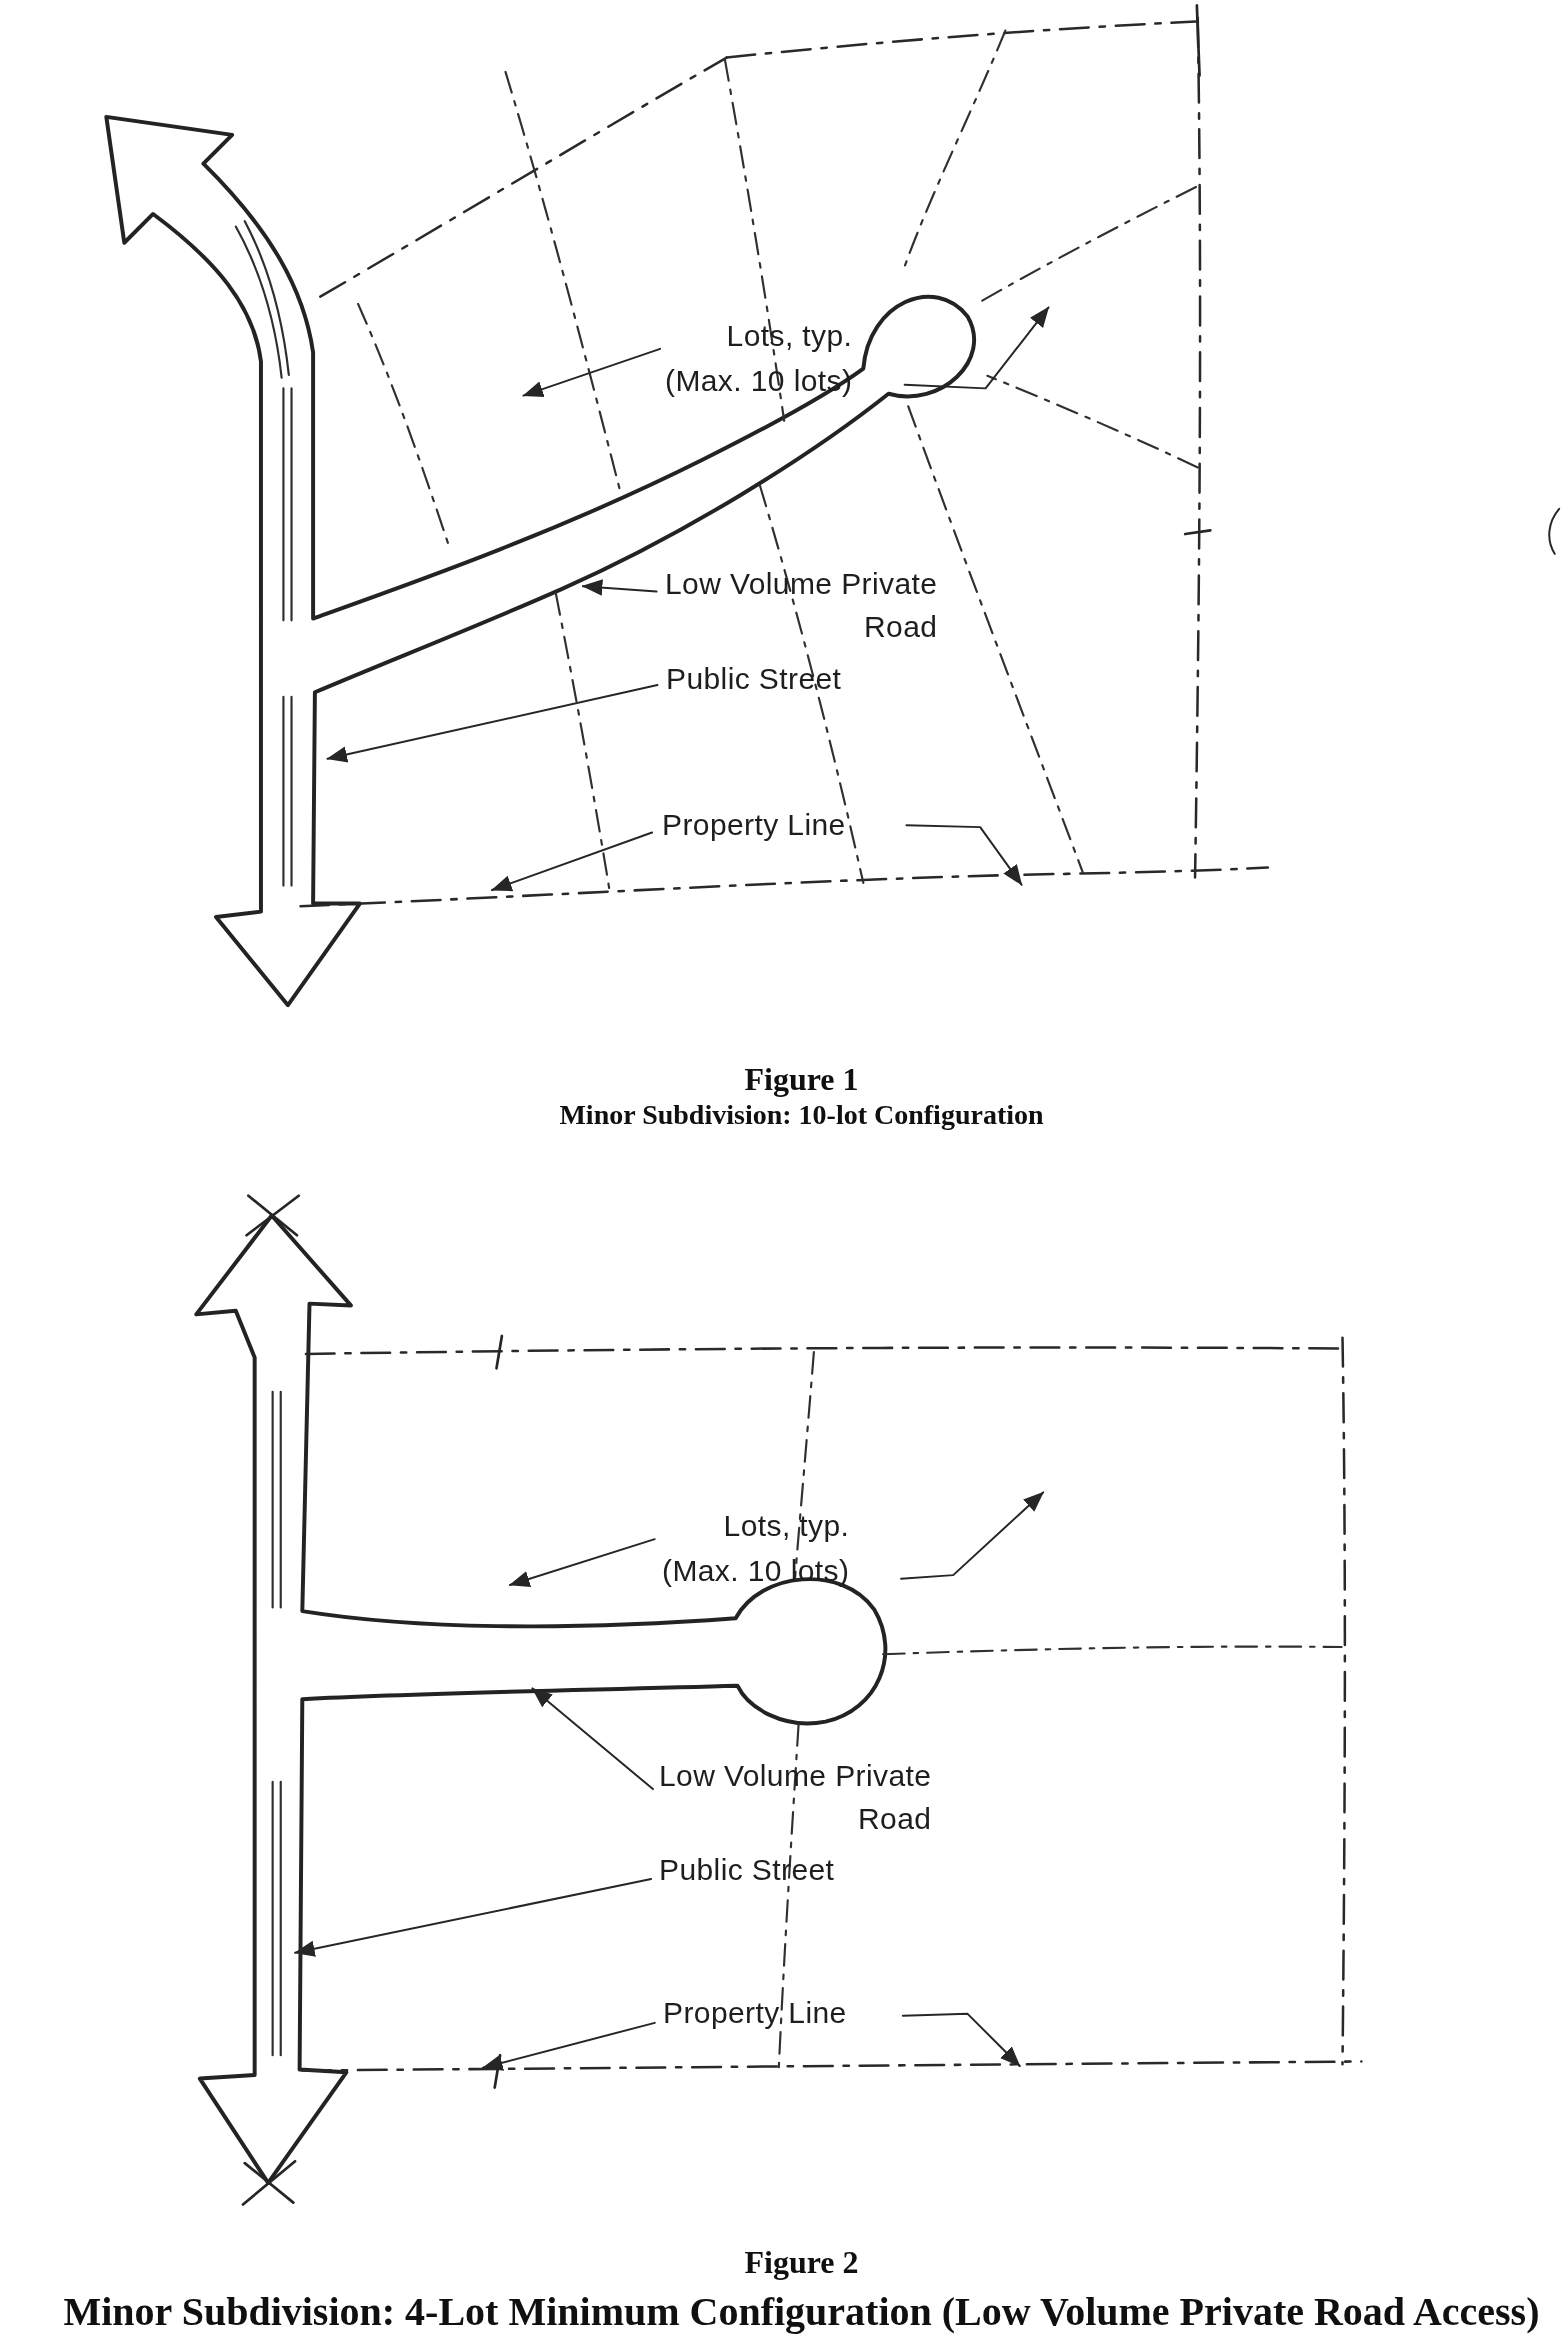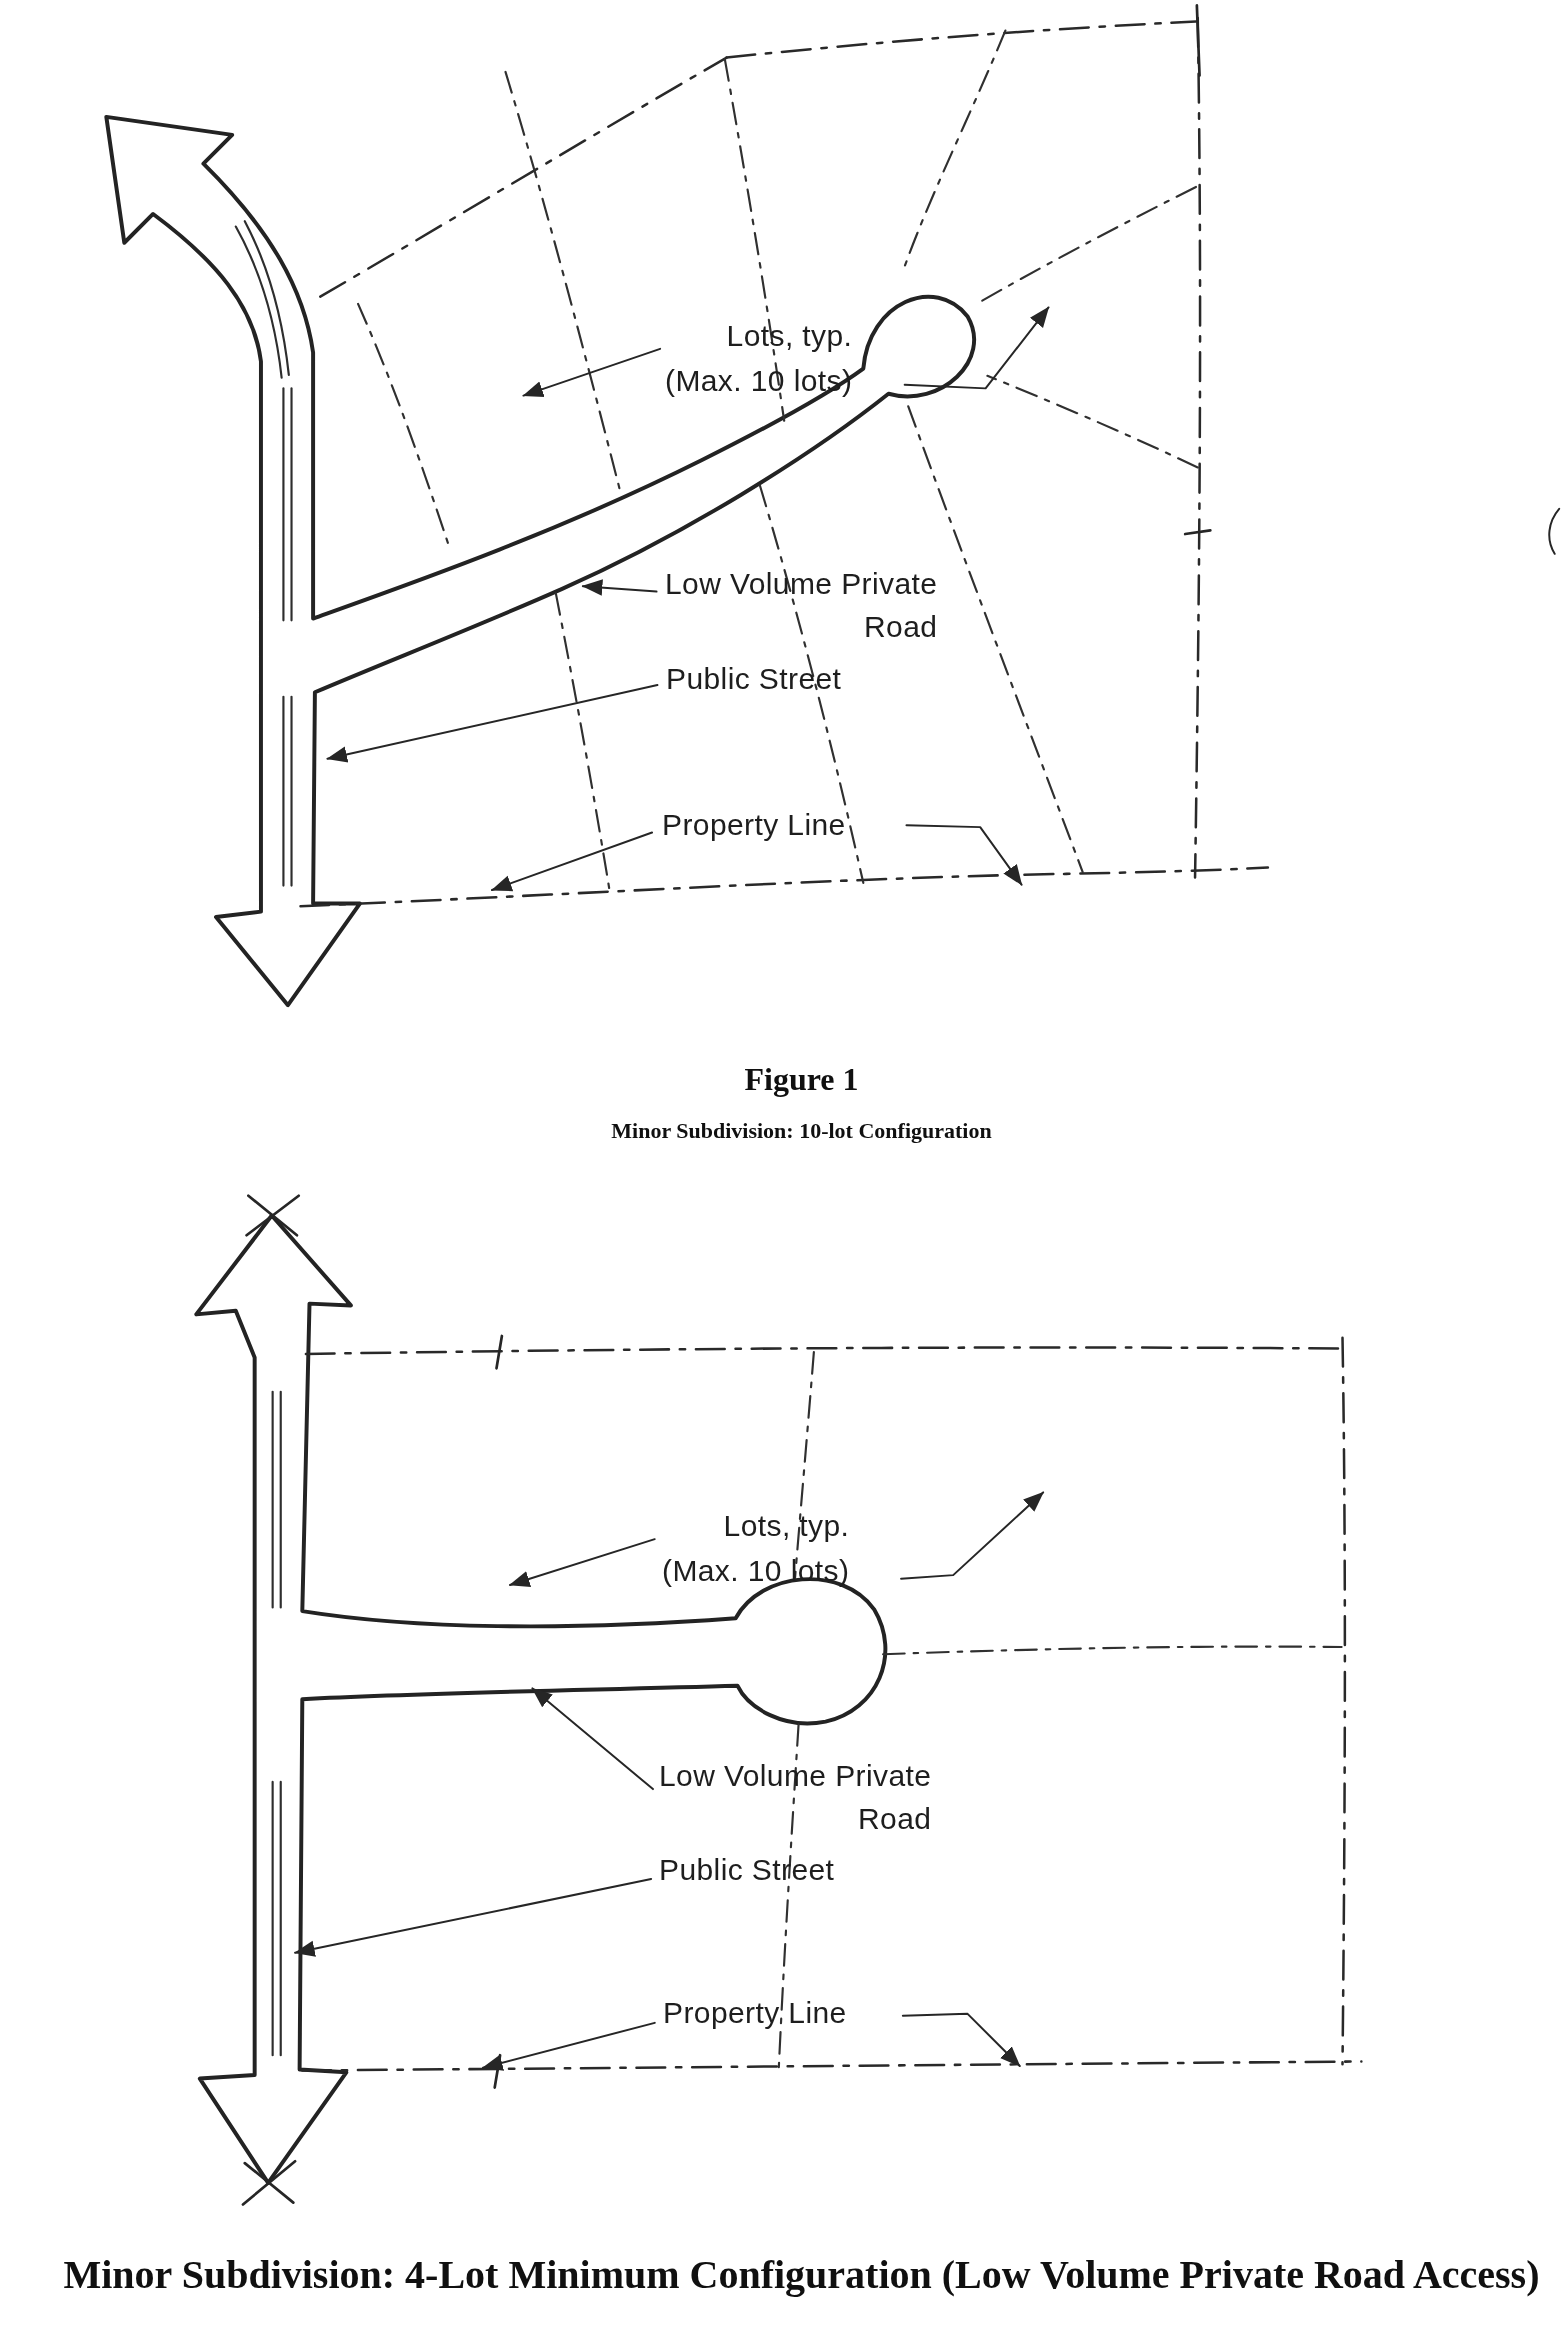--- a/index.html
+++ b/index.html
@@ -45,21 +45,21 @@
     position:absolute;
     left:0;
     width:100%;
     text-align:center;
     font-family:"Liberation Serif", serif;
     font-weight:bold;
     color:#101010;
     padding-left:40px;
   }
   .cap-title { font-size:32px; }
-  .cap-sub-1 { font-size:22px; margin-top:20px; }
+  .cap-sub-1 { font-size:28px; margin-top:1px; }
   .cap-sub-2 { font-size:40px; margin-top:7.2px;text-align:center; }
 </style>
 </head>
 <body>
 
 <div class="canvas">
 
   <svg class="art" viewBox="0 0 1738 2605" aria-hidden="true">
     <defs>
       <marker id="arr" viewBox="0 0 10 10" refX="9" refY="5" markerWidth="11" markerHeight="11" orient="auto-start-reverse">
@@ -206,17 +206,18 @@
   <div class="lbl" style="left:659px; top:1755px; line-height:1.42;">
     <div>Low Volume Private</div>
     <div>Road</div>
   </div>
 
   <div class="lbl" style="left:659px; top:1847px;">Public Street</div>
 
   <div class="lbl" style="left:663px; top:1990px;">Property Line</div>
 
   <div class="caption" style="top:2244px;">
+    <div class="cap-title">Figure 2</div>
     <div class="cap-sub-2">Minor Subdivision: 4-Lot Minimum Configuration (Low Volume Private Road Access)</div>
   </div>
 
 </div>
 
 
 </body></html>

